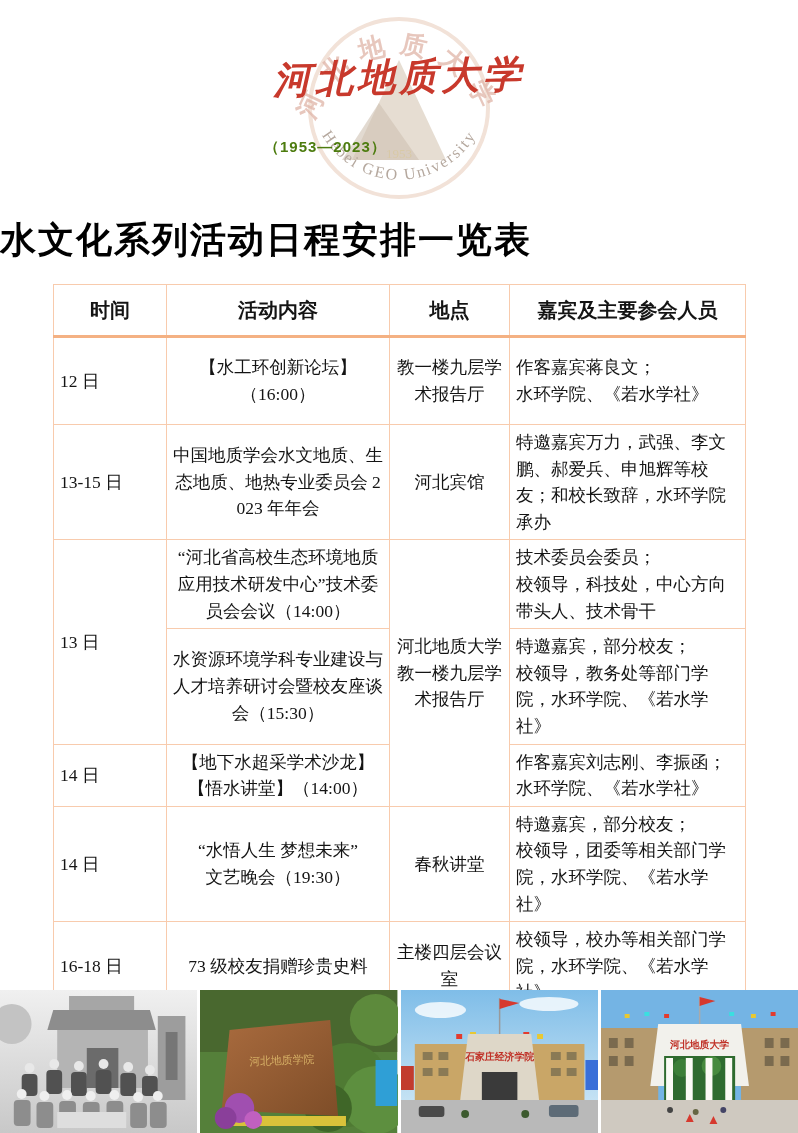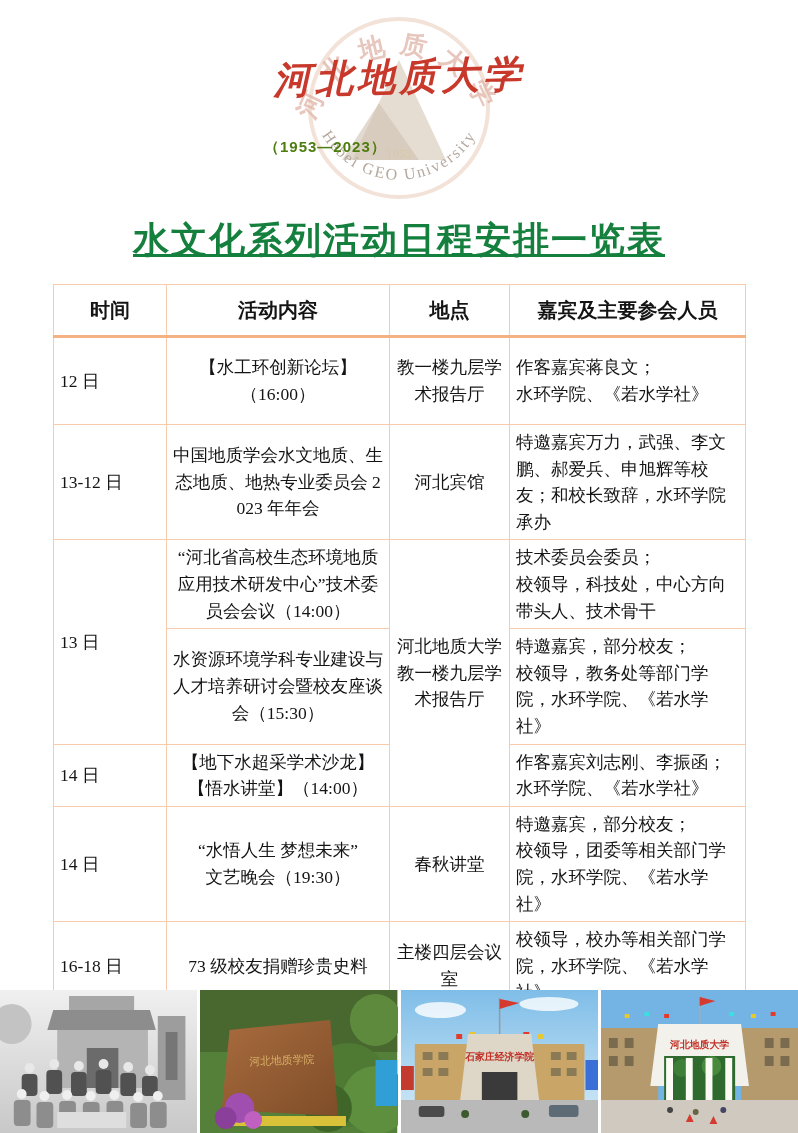--- a/index.html
+++ b/index.html
@@ -15,22 +15,22 @@
   .logo-slogan{position:absolute;left:-60px;right:-60px;top:100px;text-align:center;
                font-size:20px;font-weight:900;color:#cf4435;letter-spacing:1px;white-space:nowrap;
                font-family:"Liberation Sans",sans-serif;}
   .logo-years{position:absolute;left:0;right:0;top:130px;text-align:left;
               font-size:15px;font-weight:900;color:#4d7c0f;letter-spacing:1px;
               font-family:"Liberation Sans",sans-serif;}
 
   
   .college-title{margin-top:16px;text-align:center;font-size:25px;font-weight:900;
                  letter-spacing:6px;color:#000;}
-  .main-title{margin-top:12px;text-align:center;font-size:36px;font-weight:900;
-              letter-spacing:2px;color:#15803d;font-family:"Liberation Sans",sans-serif;text-decoration:underline;}
+  .main-title{margin-top:12px;font-size:36px;font-weight:900;
+              letter-spacing:2px;color:#000000;font-family:"Liberation Sans",sans-serif;}
 
   
   .table-wrap{width:692px;margin:19px auto 0;}
   table.schedule{width:100%;border-collapse:collapse;table-layout:fixed;}
   table.schedule col.c-time{width:113px;}
   table.schedule col.c-act{width:223px;}
   table.schedule col.c-loc{width:120px;}
   table.schedule col.c-guest{width:236px;}
   table.schedule th,table.schedule td{border:1px solid #f8cbad;vertical-align:middle;
       font-size:17.5px;line-height:1.52;color:#141414;padding:4px 6px;}
@@ -96,21 +96,21 @@
       <tbody>
         <tr class="r0">
           <td class="cell-time">12 日</td>
           <td class="cell-act">【水工环创新论坛】
 （16:00）</td>
           <td class="cell-loc">教一楼九层学术报告厅</td>
           <td class="cell-guest">作客嘉宾蒋良文；
 水环学院、《若水学社》</td>
         </tr>
         <tr class="r1">
-          <td class="cell-time">13-12 日</td>
+          <td class="cell-time">13-15 日</td>
           <td class="cell-act">中国地质学会水文地质、生态地质、地热专业委员会 2023 年年会</td>
           <td class="cell-loc">河北宾馆</td>
           <td class="cell-guest">特邀嘉宾万力，武强、李文鹏、郝爱兵、申旭辉等校友；和校长致辞，水环学院承办</td>
         </tr>
         <tr class="r2">
           <td class="cell-time" rowspan="2">13 日</td>
           <td class="cell-act">“河北省高校生态环境地质应用技术研发中心”技术委员会会议（14:00）</td>
           <td class="cell-loc" rowspan="3">河北地质大学教一楼九层学术报告厅</td>
           <td class="cell-guest">技术委员会委员；
 校领导，科技处，中心方向带头人、技术骨干</td>

